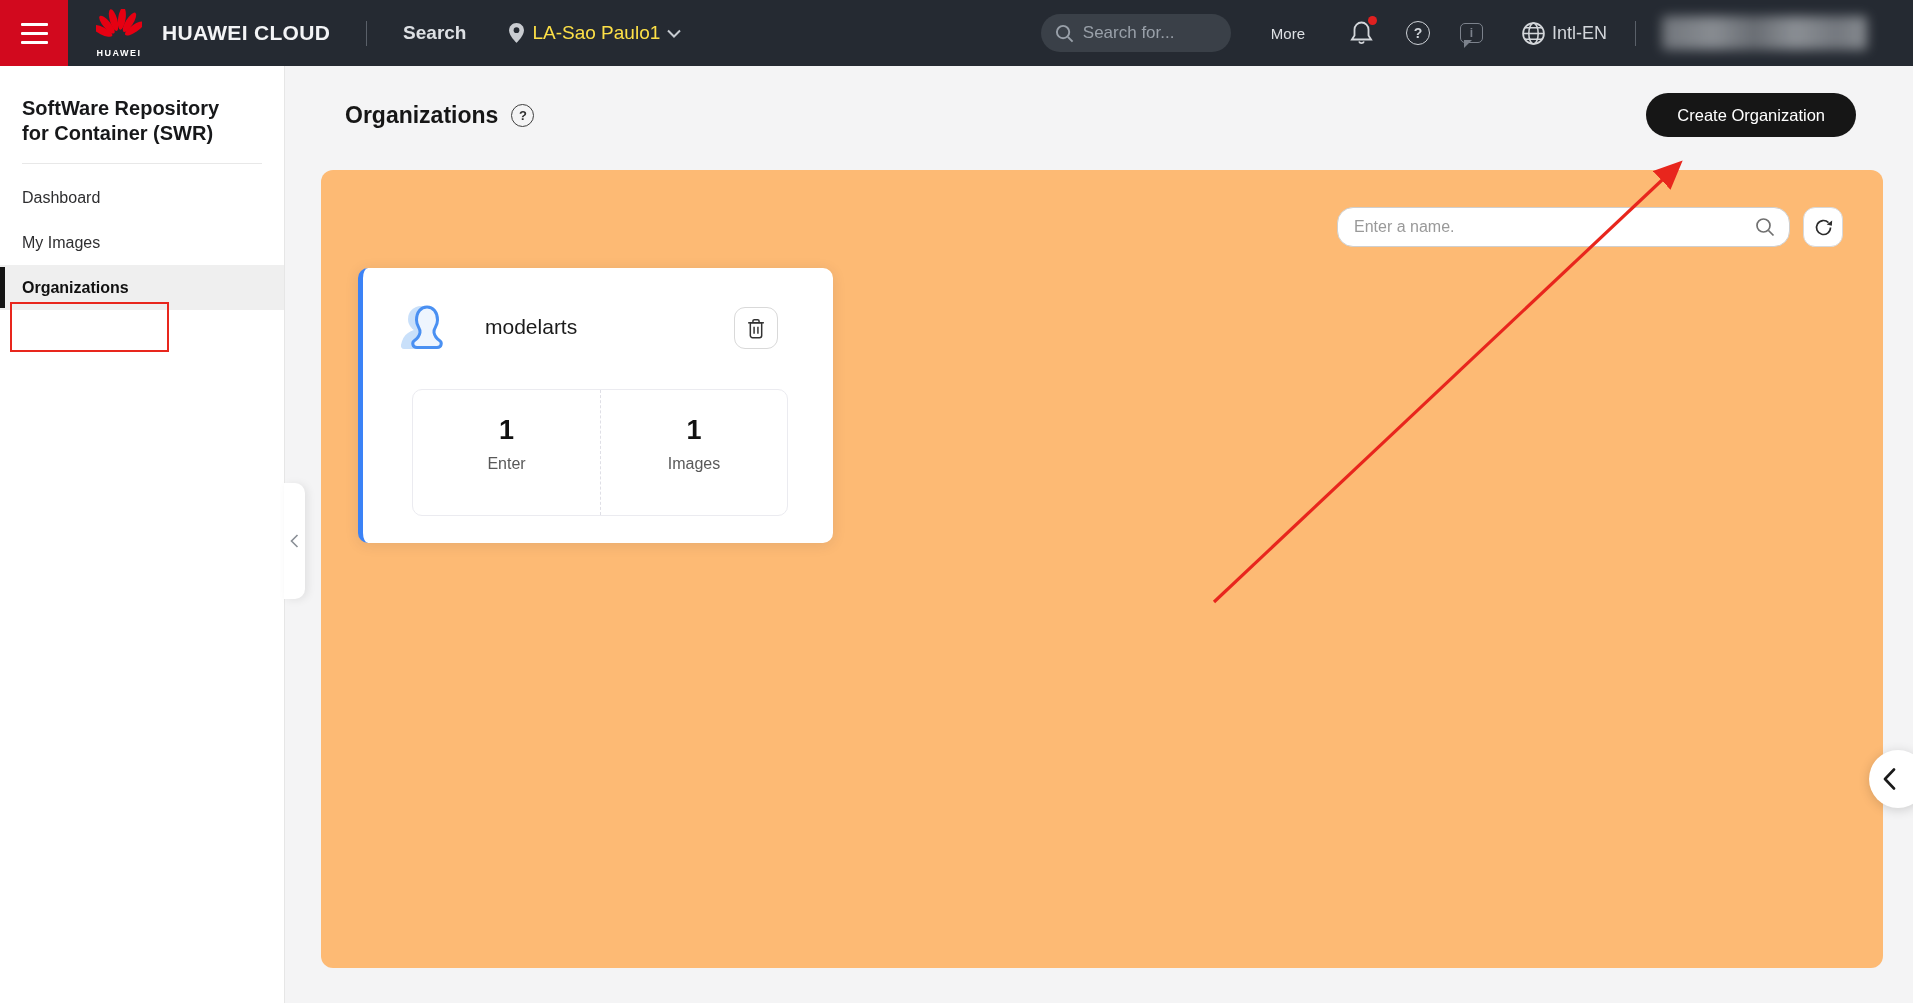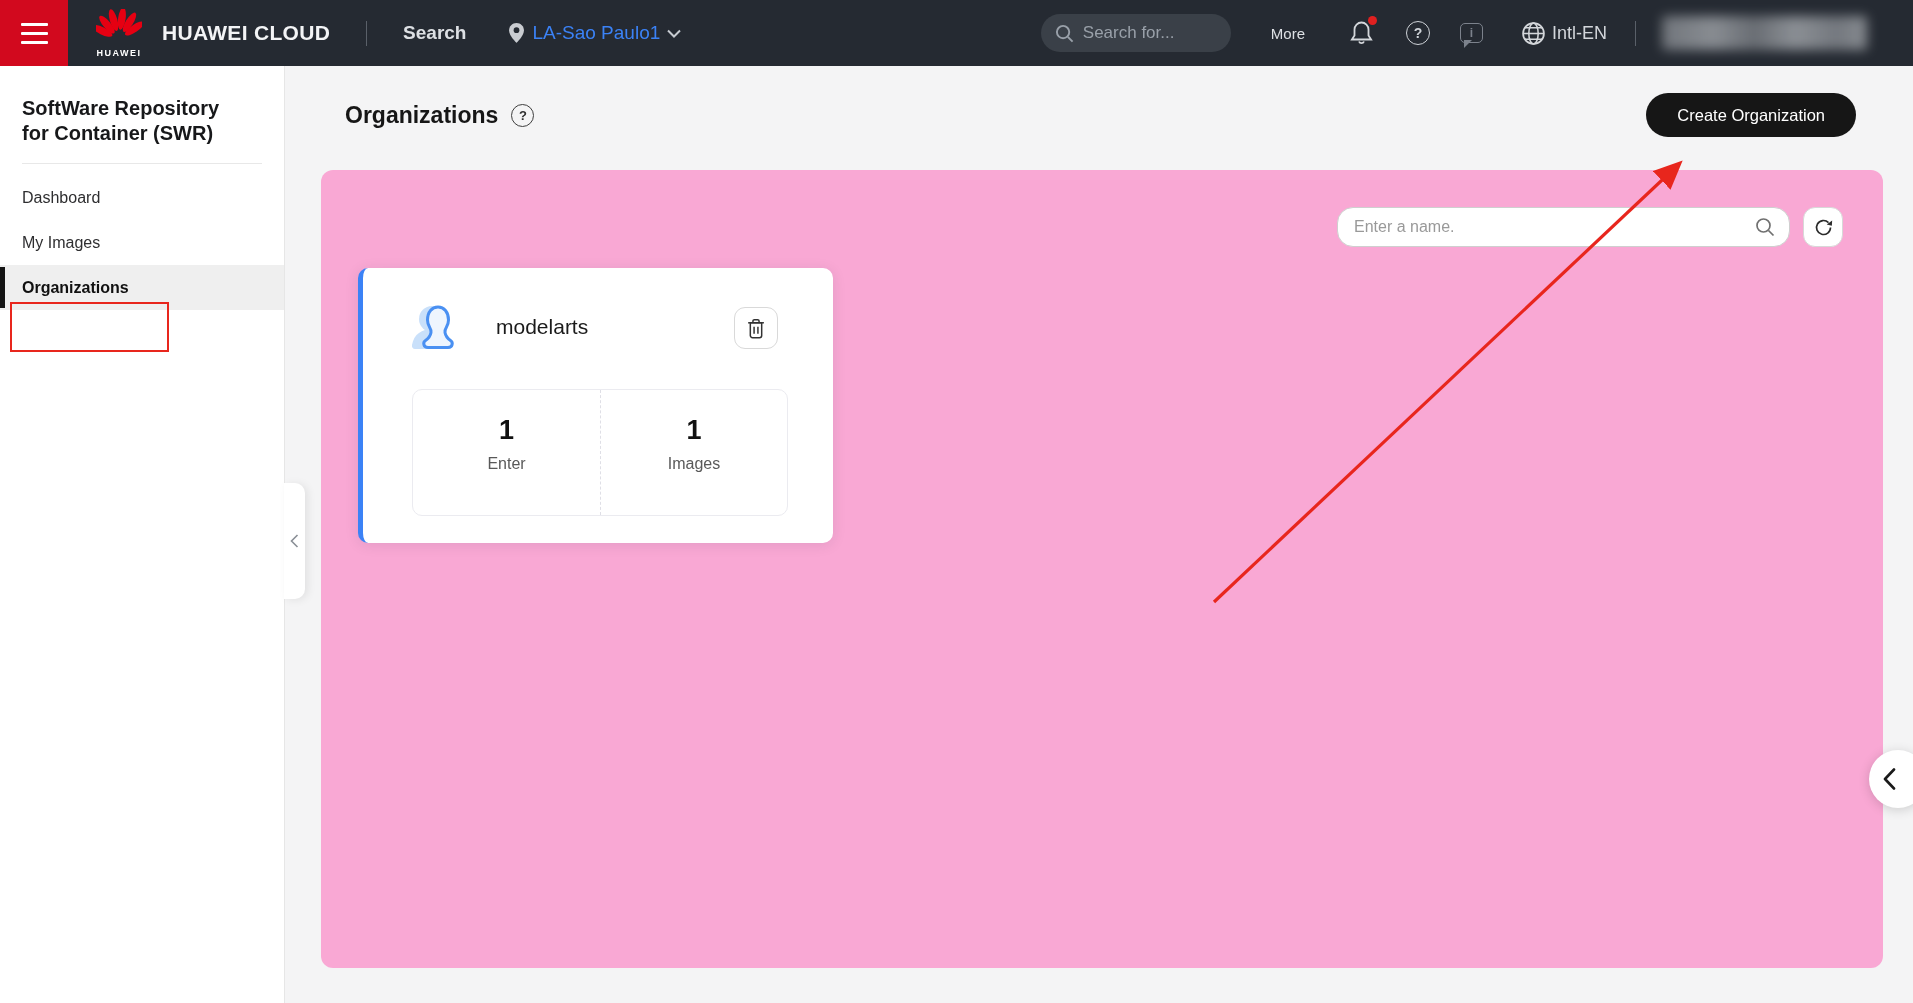--- a/index.html
+++ b/index.html
@@ -11,21 +11,21 @@
   .navbar { position:absolute; left:0; top:0; width:1913px; height:66px;
             background:#252a32; display:flex; align-items:center; z-index:30; }
   .hamburger { width:68px; height:66px; background:#d2091e; display:flex; flex-direction:column;
                justify-content:center; align-items:center; gap:6px; cursor:pointer; flex:0 0 auto; }
   .hamburger span { display:block; width:27px; height:3px; background:#fff; border-radius:1px; }
   .logo-block { margin-left:28px; display:flex; flex-direction:column; align-items:center; flex:0 0 auto; }
   .logo-word { color:#fff; font-size:9px; font-weight:bold; letter-spacing:1.5px; margin-top:9px; }
   .brand { margin-left:20px; color:#f3f4f6; font-size:21px; font-weight:bold; letter-spacing:.3px; }
   .nav-divider { width:1px; height:25px; background:#5a6069; margin:0 36px; }
   .console { color:#dde0e4; font-size:19px; font-weight:bold; cursor:pointer; }
-  .region { margin-left:42px; display:flex; align-items:center; gap:7px; color:#3b82f6; font-size:19px; cursor:pointer; }
+  .region { margin-left:42px; display:flex; align-items:center; gap:7px; color:#fde047; font-size:19px; cursor:pointer; }
   .nav-spacer { flex:1 1 auto; }
   .nav-search { width:190px; height:38px; background:#3a4048; border-radius:19px; display:flex;
                 align-items:center; padding:0 12px 0 14px; gap:9px; }
   .nav-search input { background:transparent; border:none; outline:none; width:120px;
                       color:#c7cbd1; font-size:17px; font-family:inherit; }
   .nav-search input::placeholder { color:#99a0a9; }
   .nav-more { margin-left:40px; color:#dde0e4; font-size:15px; cursor:pointer; }
   .nav-icon { position:relative; margin-left:36px; display:flex; align-items:center; cursor:pointer; }
   .nav-dot { position:absolute; right:-3px; top:-4px; width:9px; height:9px; border-radius:50%; background:#e02020; }
   .help-circle { width:24px; height:24px; border:1.6px solid #cfd3d8; border-radius:50%;
@@ -58,34 +58,34 @@
   
   .main { position:absolute; left:285px; top:66px; right:0; bottom:0; background:#f4f4f5; }
   .page-header { position:absolute; left:60px; top:27px; height:44px; display:flex; align-items:center; gap:13px; }
   .page-title { font-size:23px; font-weight:bold; color:#161616; }
   .title-help { width:23px; height:23px; border:1.6px solid #3e3e3e; border-radius:50%; color:#2f2f2f;
                 font-size:13px; font-weight:bold; display:flex; align-items:center; justify-content:center; cursor:pointer; }
   .create-btn { position:absolute; right:57px; top:27px; height:44px; padding:0 31px; border:none;
                 border-radius:22px; background:#161616; color:#fff; font-size:16.5px;
                 font-family:inherit; cursor:pointer; }
 
-  .panel { position:absolute; left:36px; top:104px; right:30px; bottom:35px; background:#f9a8d4; border-radius:12px; }
+  .panel { position:absolute; left:36px; top:104px; right:30px; bottom:35px; background:#fdba74; border-radius:12px; }
 
   .search-input { position:absolute; top:37px; right:93px; width:453px; height:40px; }
   .search-input input { width:100%; height:100%; border:1px solid #cfcfcf; border-radius:16px;
                         padding:0 46px 0 16px; font-size:16px; color:#333; font-family:inherit; outline:none; background:#fff; }
   .search-input input::placeholder { color:#999; }
   .search-input .mag { position:absolute; right:15px; top:10px; }
   .refresh-btn { position:absolute; top:37px; right:40px; width:40px; height:40px; background:#fff;
                  border:1px solid #d8d8d8; border-radius:12px; display:flex; align-items:center;
                  justify-content:center; cursor:pointer; }
 
   .org-card { position:absolute; left:37px; top:98px; width:475px; height:275px; background:#fff;
               border-radius:10px; border-left:5px solid #3b82f6; box-shadow:0 2px 14px rgba(30,40,70,.10); cursor:pointer; }
-  .org-head { display:flex; align-items:center; gap:25px; padding:27px 0 0 44px; }
+  .org-head { display:flex; align-items:center; gap:25px; padding:27px 0 0 33px; }
   .org-name { font-size:21px; color:#1b1b1b; }
   .trash-btn { position:absolute; right:55px; top:39px; width:44px; height:42px; background:#fff;
                border:1px solid #d9d9d9; border-radius:11px; display:flex; align-items:center;
                justify-content:center; cursor:pointer; }
   .org-stats { position:absolute; left:49px; top:121px; width:376px; height:127px;
                border:1px solid #ebebf0; border-radius:10px; display:flex; }
   .stat { flex:1 1 50%; display:flex; flex-direction:column; align-items:center; }
   .stat + .stat { border-left:1px dashed #dfdfe6; }
   .stat-value { margin-top:25px; font-size:27px; font-weight:bold; color:#111; }
   .stat-label { margin-top:9px; font-size:16px; color:#595959; }

